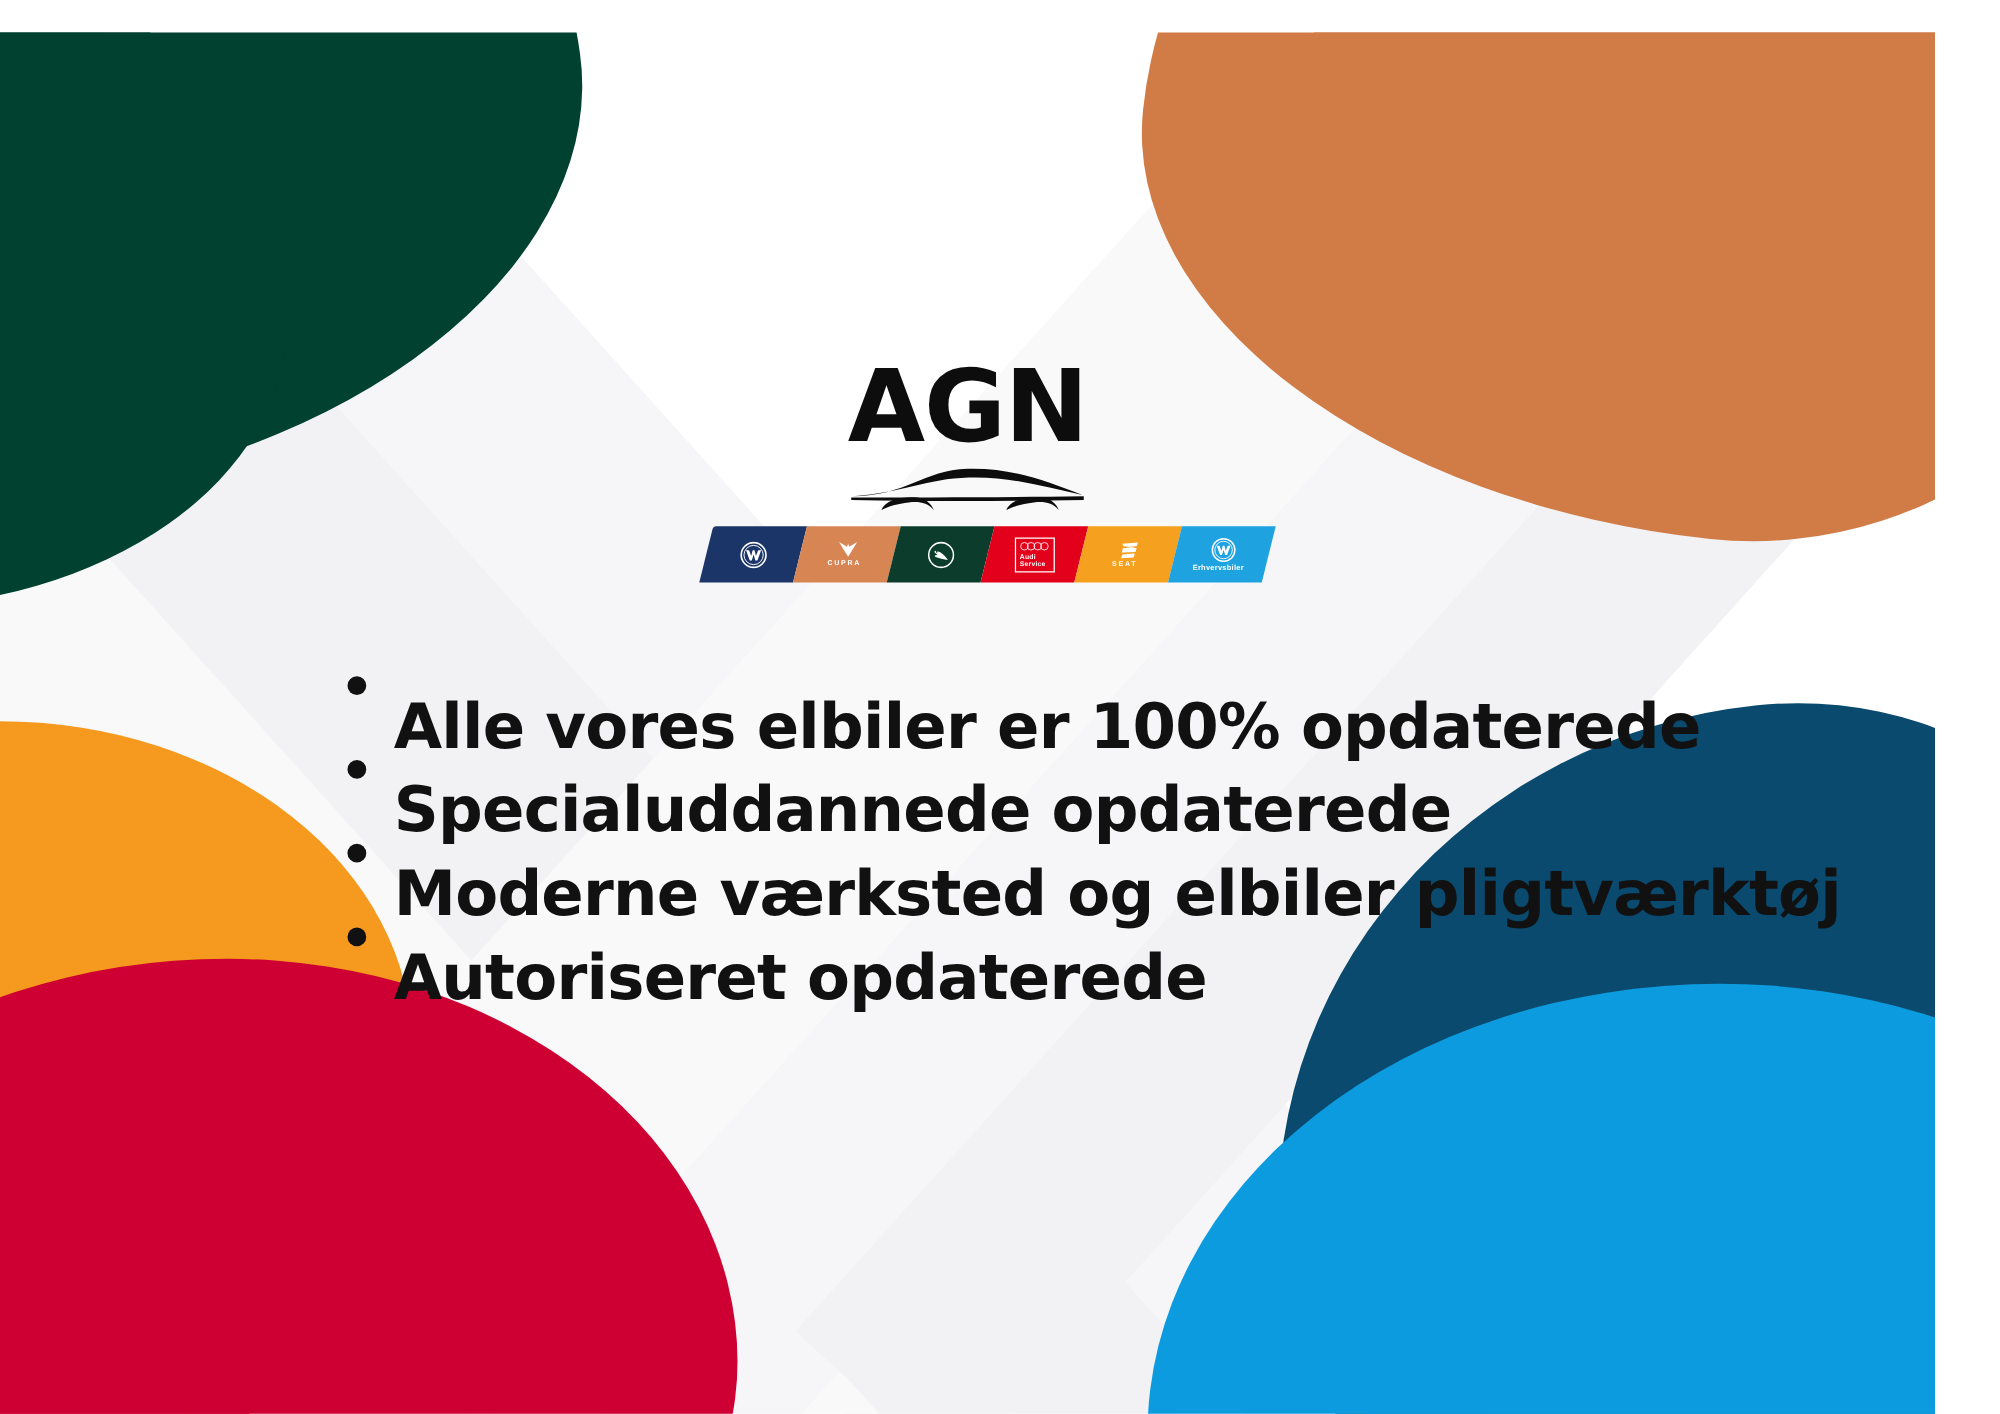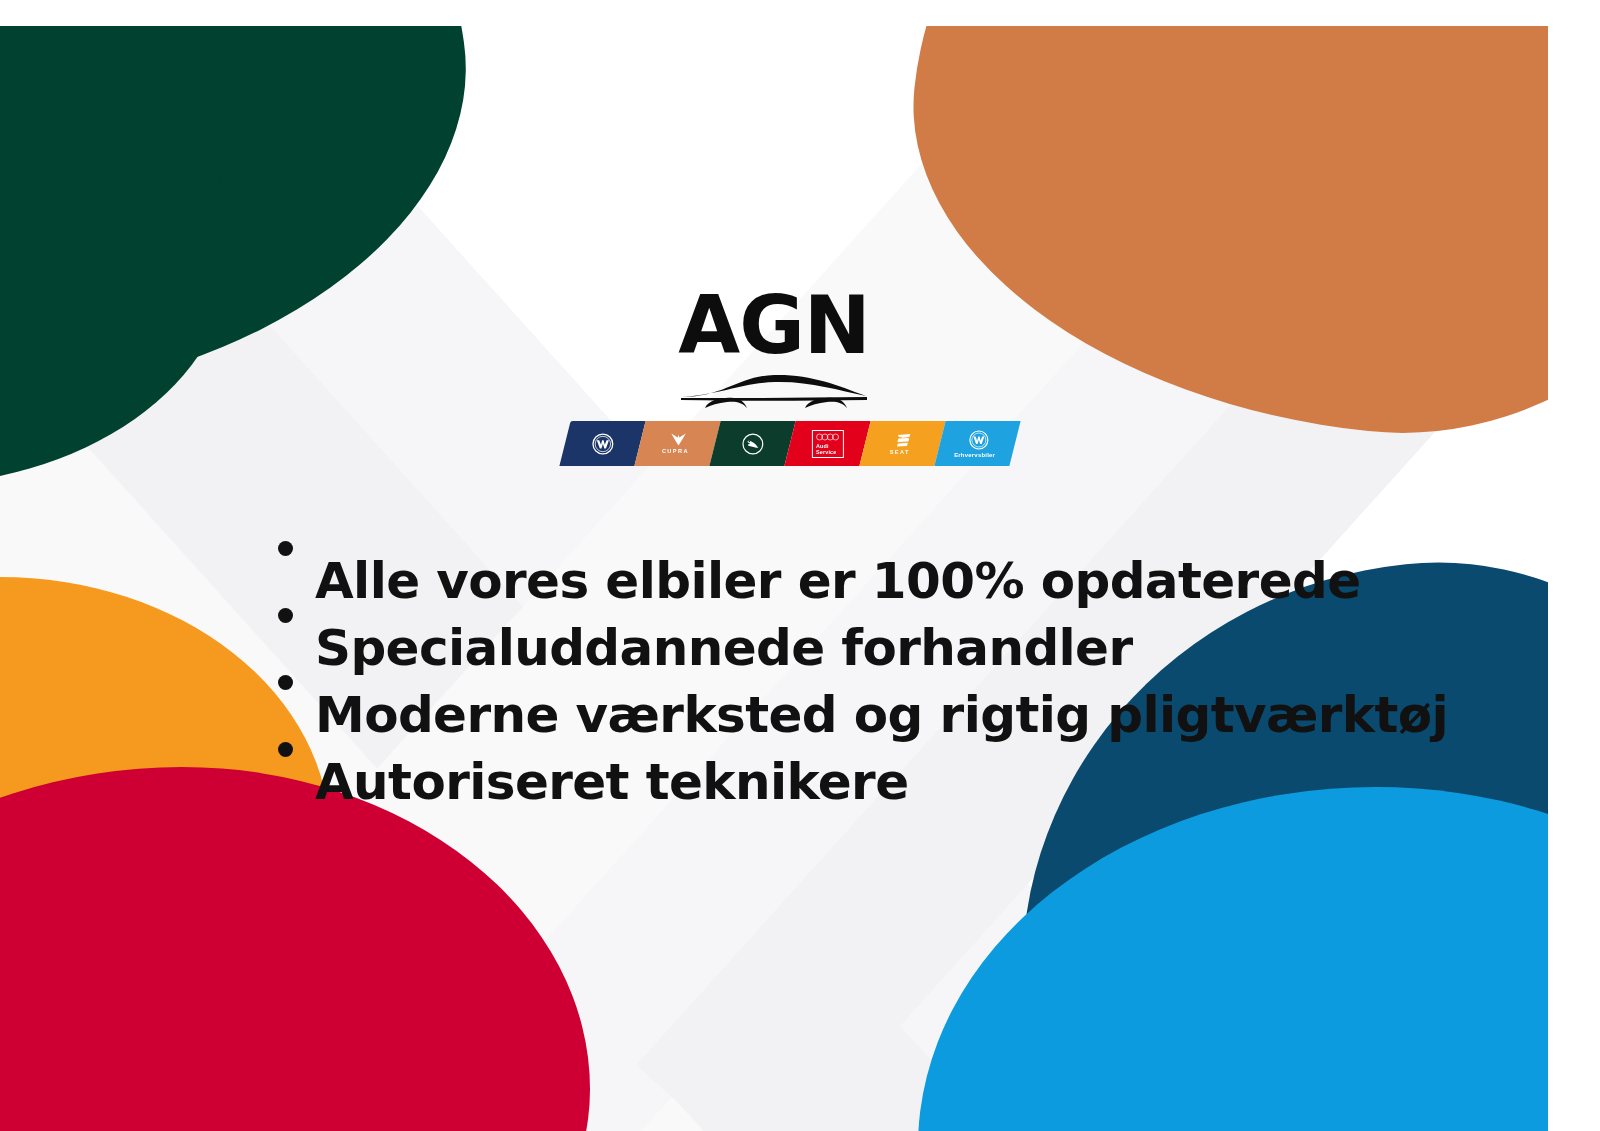--- a/index.html
+++ b/index.html
@@ -303,25 +303,25 @@
 
   </div>
 
   <div class="bullets">
     <div class="bullet-row">
       <span class="bullet-dot"></span>
       <span class="bullet-text">Alle vores elbiler er 100% opdaterede</span>
     </div>
     <div class="bullet-row">
       <span class="bullet-dot"></span>
-      <span class="bullet-text">Specialuddannede forhandler</span>
+      <span class="bullet-text">Specialuddannede opdaterede</span>
     </div>
     <div class="bullet-row">
       <span class="bullet-dot"></span>
-      <span class="bullet-text">Moderne værksted og rigtig pligtværktøj</span>
+      <span class="bullet-text">Moderne værksted og elbiler pligtværktøj</span>
     </div>
     <div class="bullet-row">
       <span class="bullet-dot"></span>
-      <span class="bullet-text">Autoriseret teknikere</span>
+      <span class="bullet-text">Autoriseret opdaterede</span>
     </div>
   </div>
 
 </div>
 
 </body></html>

